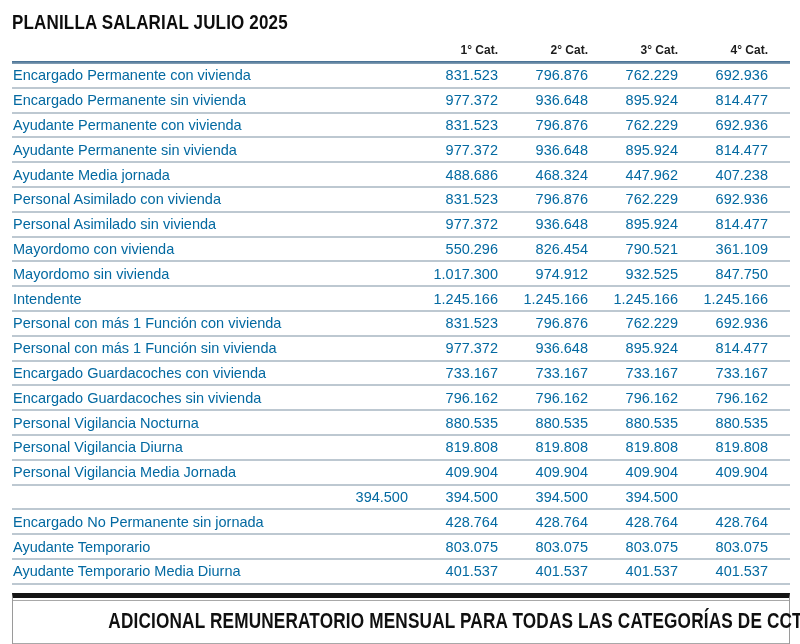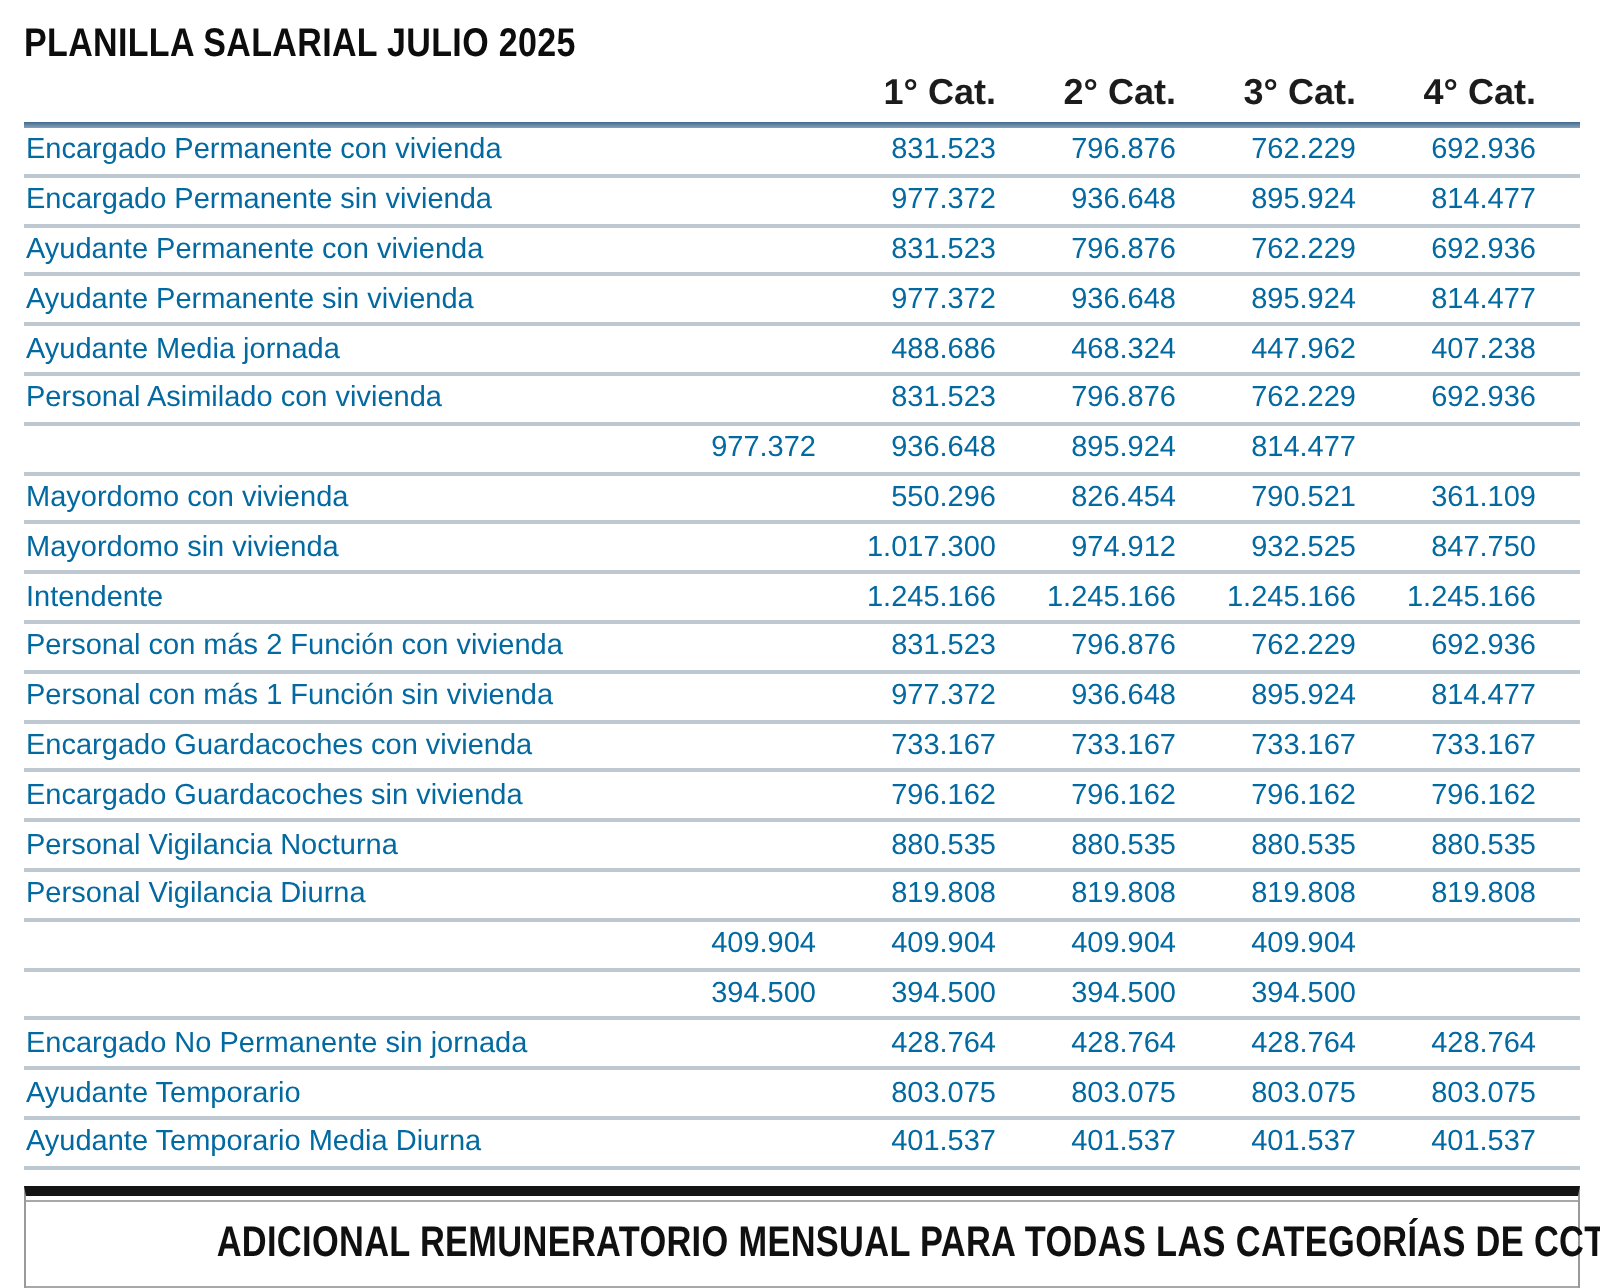--- a/index.html
+++ b/index.html
@@ -7,21 +7,21 @@
   .page{box-sizing:border-box;width:800px;height:644px;padding:0 10px 0 12px;background:#fff;}
   .title{
     margin:11px 0 0 0;
     font-size:20px;font-weight:bold;color:#0d0d0d;
     transform:scaleX(.85);transform-origin:left center;
     white-space:nowrap;letter-spacing:.2px;line-height:1.1;
   }
   .colhead{
     display:grid;grid-template-columns:1fr 90px 90px 90px 90px;
     padding-right:22px;align-items:end;height:23px;margin-top:1px;
-    font-weight:bold;font-size:18px;color:#1c1c1c;
+    font-weight:bold;font-size:12px;color:#1c1c1c;
   }
   .colh{text-align:right;}
   .blue-rule{height:3px;background:linear-gradient(#3f6b90,#8aa3b8);margin-top:4px;}
   .rows{}
   .row{
     display:grid;grid-template-columns:1fr 90px 90px 90px 90px;
     padding-right:22px;align-items:center;height:22.8px;
     border-bottom:2px solid #bdc8d1;
     font-size:14.5px;color:#0369a1;
   }
@@ -94,20 +94,21 @@
         <div class="num">407.238</div>
       </div>
       <div class="row">
         <div class="label">Personal Asimilado con vivienda</div>
         <div class="num">831.523</div>
         <div class="num">796.876</div>
         <div class="num">762.229</div>
         <div class="num">692.936</div>
       </div>
       <div class="row">
+        <div class="label">Personal Asimilado sin vivienda</div>
         <div class="num">977.372</div>
         <div class="num">936.648</div>
         <div class="num">895.924</div>
         <div class="num">814.477</div>
       </div>
       <div class="row">
         <div class="label">Mayordomo con vivienda</div>
         <div class="num">550.296</div>
         <div class="num">826.454</div>
         <div class="num">790.521</div>
@@ -121,21 +122,21 @@
         <div class="num">847.750</div>
       </div>
       <div class="row">
         <div class="label">Intendente</div>
         <div class="num">1.245.166</div>
         <div class="num">1.245.166</div>
         <div class="num">1.245.166</div>
         <div class="num">1.245.166</div>
       </div>
       <div class="row">
-        <div class="label">Personal con más 2 Función con vivienda</div>
+        <div class="label">Personal con más 1 Función con vivienda</div>
         <div class="num">831.523</div>
         <div class="num">796.876</div>
         <div class="num">762.229</div>
         <div class="num">692.936</div>
       </div>
       <div class="row">
         <div class="label">Personal con más 1 Función sin vivienda</div>
         <div class="num">977.372</div>
         <div class="num">936.648</div>
         <div class="num">895.924</div>
@@ -163,20 +164,21 @@
         <div class="num">880.535</div>
       </div>
       <div class="row">
         <div class="label">Personal Vigilancia Diurna</div>
         <div class="num">819.808</div>
         <div class="num">819.808</div>
         <div class="num">819.808</div>
         <div class="num">819.808</div>
       </div>
       <div class="row">
+        <div class="label">Personal Vigilancia Media Jornada</div>
         <div class="num">409.904</div>
         <div class="num">409.904</div>
         <div class="num">409.904</div>
         <div class="num">409.904</div>
       </div>
       <div class="row">
         <div class="num">394.500</div>
         <div class="num">394.500</div>
         <div class="num">394.500</div>
         <div class="num">394.500</div>

